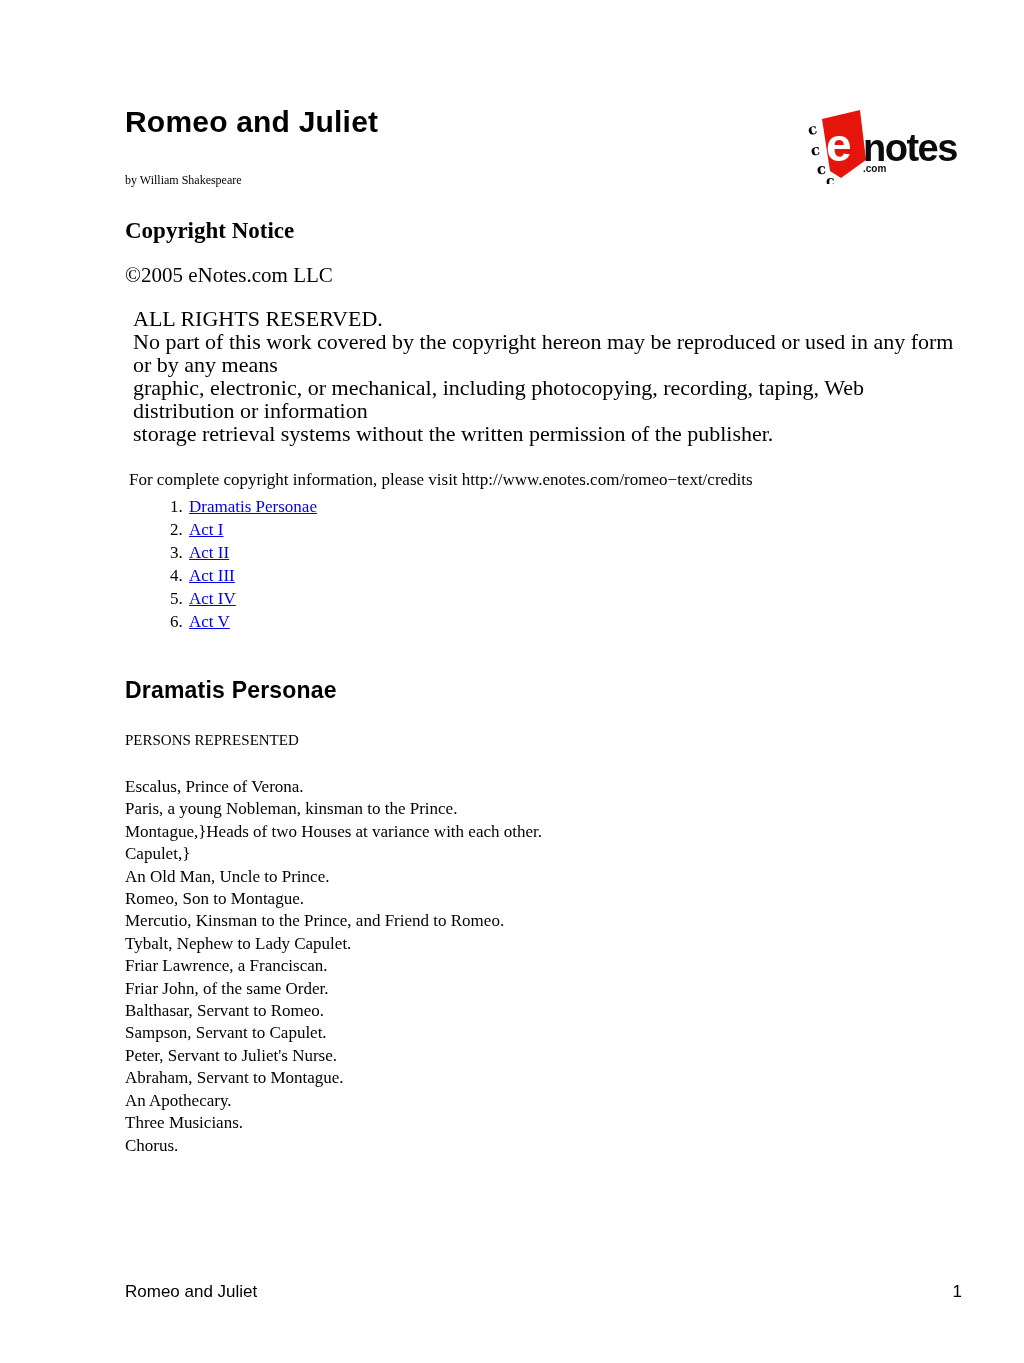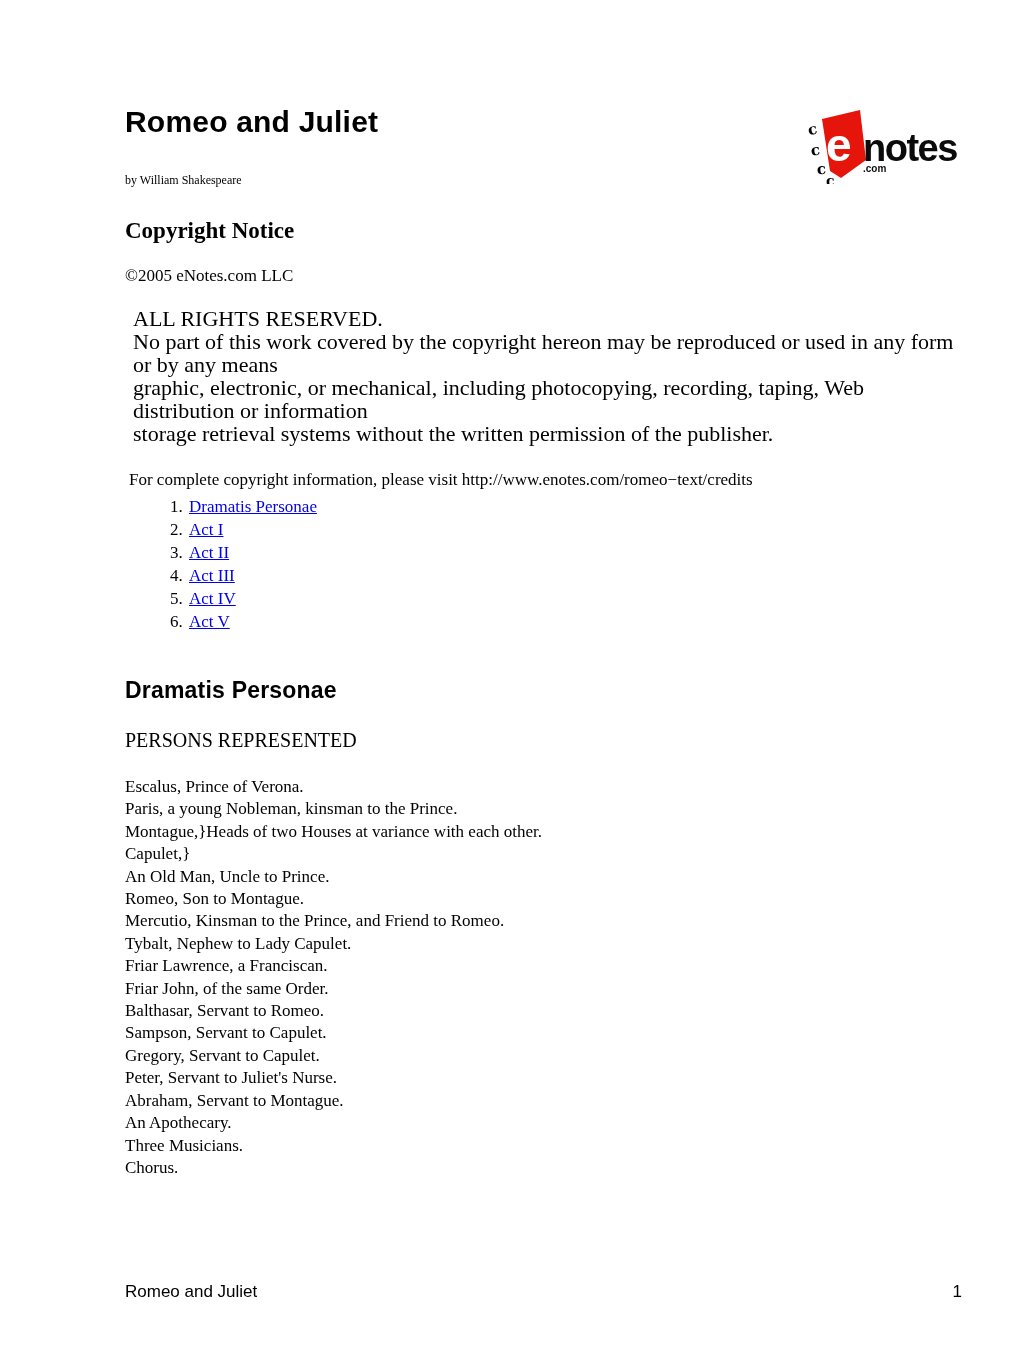--- a/index.html
+++ b/index.html
@@ -10,41 +10,41 @@
   }
   .page{padding:105px 62px 0 125px;position:relative;}
 
   .doc-title{
     font-family:"Liberation Sans", sans-serif;
     font-size:30px;font-weight:bold;line-height:34px;
     margin:0 0 30px 0;letter-spacing:.2px;
   }
   .byline{font-size:12px;line-height:23px;margin:6px 0 27px 0;}
   .copyright-heading{font-size:23px;font-weight:bold;line-height:23px;margin:8px 0 22px 0;}
-  .year-line{font-size:17px;line-height:23px;margin:0 0 20px 0;}
+  .year-line{font-size:21px;line-height:23px;margin:0 0 20px 0;}
   .copyright-body{font-size:22px;line-height:23px;margin:0 0 23px 8px;}
   .credits-line{font-size:17px;line-height:23px;margin:4px;}
 
   .toc-heading{
     font-family:"Liberation Sans", sans-serif;
     font-size:30px;font-weight:bold;line-height:34px;
     margin:42px 0 25px 0;letter-spacing:.2px;
   }
   ol.toc{
     font-size:17px;line-height:23px;margin:0;padding:0 0 0 62px;
   }
   ol.toc li{padding-left:2px;}
   ol.toc a{color:#0000EE;text-decoration:underline;cursor:pointer;}
 
   .dp-heading{
     font-family:"Liberation Sans", sans-serif;
     font-size:23px;font-weight:bold;line-height:26px;
     margin:44px 0 26px 0;letter-spacing:.2px;
   }
-  .persons-subheading{font-size:20px;line-height:23px;margin:0 0 24px 0;}
+  .persons-subheading{font-size:15px;line-height:23px;margin:0 0 24px 0;}
   .character-list{font-size:17px;line-height:22.4px;}
 
   .footer{
     position:absolute;left:125px;right:62px;top:1282px;
     display:flex;justify-content:space-between;
     font-family:"Liberation Sans", sans-serif;font-size:17px;
   }
 
   
   .logo{position:absolute;left:806px;top:108px;width:156px;height:76px;}
@@ -111,21 +111,20 @@
     <div>Montague,}Heads of two Houses at variance with each other.</div>
     <div>Capulet,}</div>
     <div>An Old Man, Uncle to Prince.</div>
     <div>Romeo, Son to Montague.</div>
     <div>Mercutio, Kinsman to the Prince, and Friend to Romeo.</div>
     <div>Tybalt, Nephew to Lady Capulet.</div>
     <div>Friar Lawrence, a Franciscan.</div>
     <div>Friar John, of the same Order.</div>
     <div>Balthasar, Servant to Romeo.</div>
     <div>Sampson, Servant to Capulet.</div>
-    <div>Gregory, Servant to Capulet.</div>
     <div>Peter, Servant to Juliet's Nurse.</div>
     <div>Abraham, Servant to Montague.</div>
     <div>An Apothecary.</div>
     <div>Three Musicians.</div>
     <div>Chorus.</div>
   </div>
 
 </div>
 
 <div class="footer">

